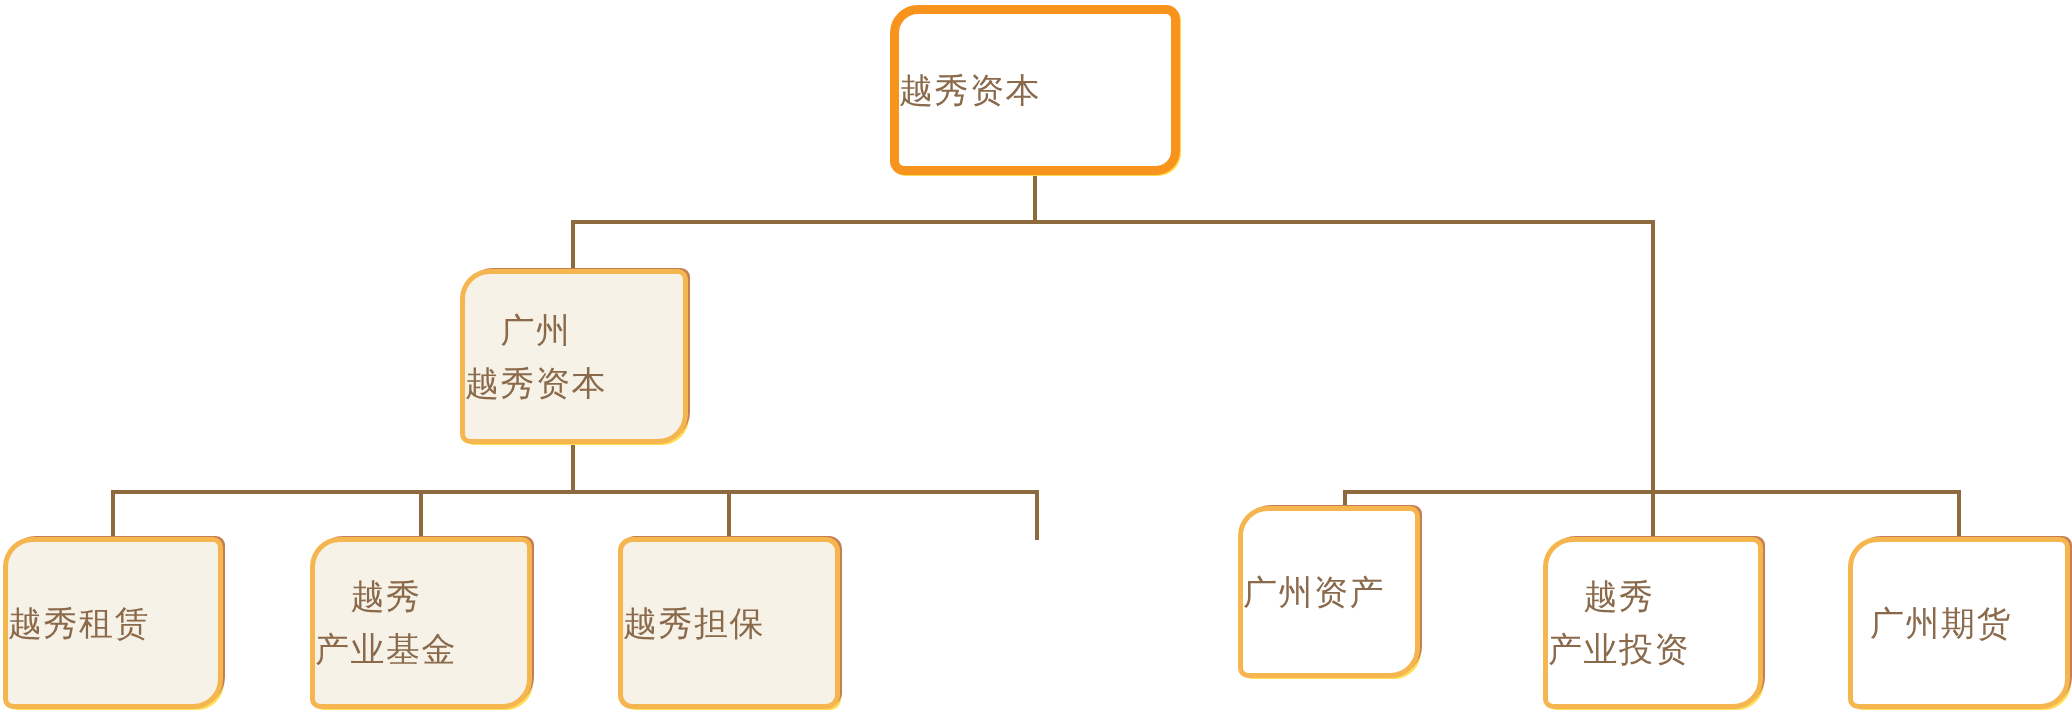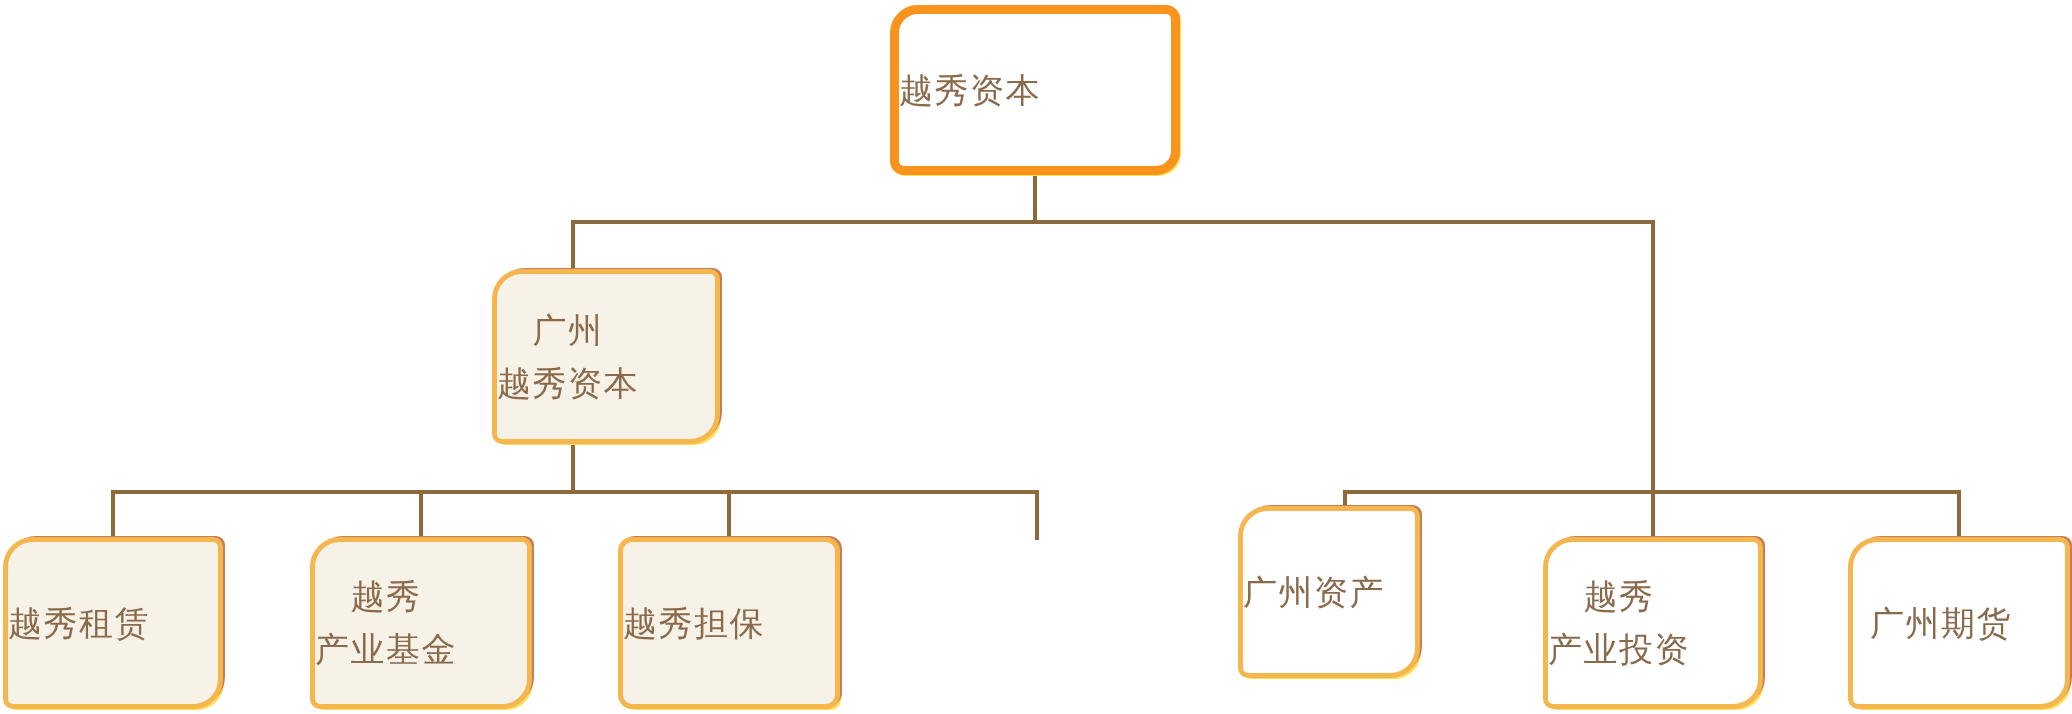--- a/index.html
+++ b/index.html
@@ -40,21 +40,21 @@
   
   .root{
     background:#FFFFFF;
     border:9px solid #F8941D;
     border-radius:28px 14px 24px 14px;
     box-shadow:2px 2px 0 -1px #FFE04A;
   }
 
   
   .n-root      {left:890px; top:5px;   width:290px;height:170px;}
-  .n-gzyx      {left:460px; top:269px; width:228px;height:175px;margin-left:32px;}
+  .n-gzyx      {left:460px; top:269px; width:228px;height:175px;}
   .n-leasing   {left:3px;   top:537px; width:220px;height:172px;}
   .n-fund      {left:310px; top:537px; width:222px;height:172px;}
   .n-guarantee {left:618px; top:537px; width:222px;height:172px;border-radius:14px;}
   .n-fintech   {left:927px; top:537px; width:221px;height:172px;}
   .n-asset     {left:1238px;top:506px; width:182px;height:172px;}
   .n-invest    {left:1543px;top:537px; width:220px;height:172px;}
   .n-futures   {left:1848px;top:537px; width:222px;height:172px;padding-left:17px;}
 
   
   .l-root-v      {left:1033px;top:172px;width:4px;   height:50px;}

